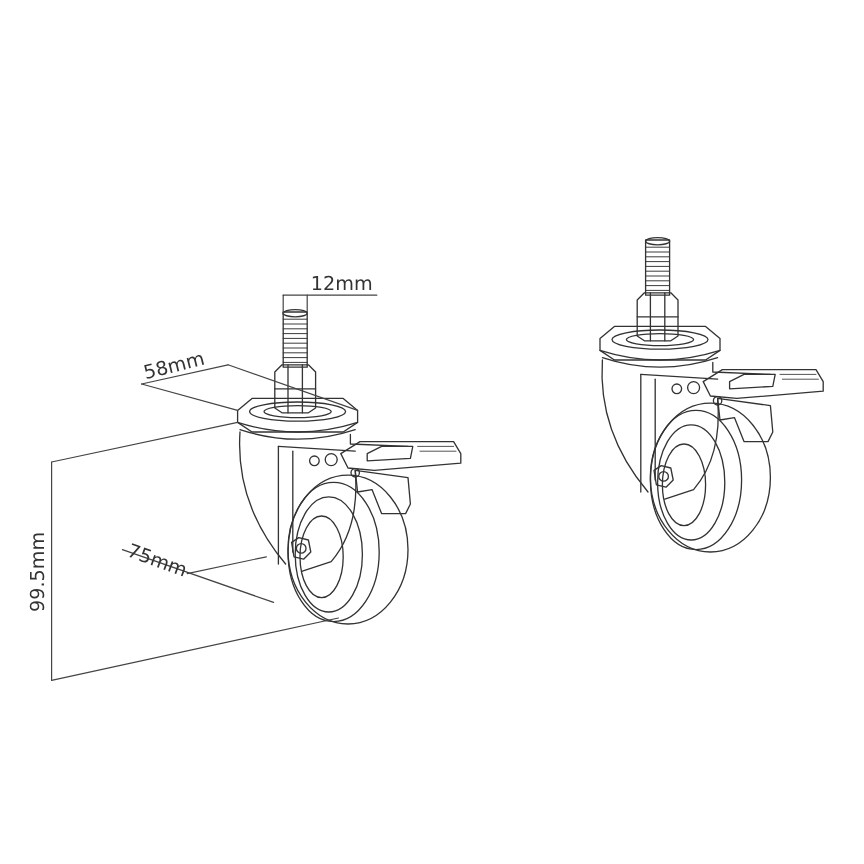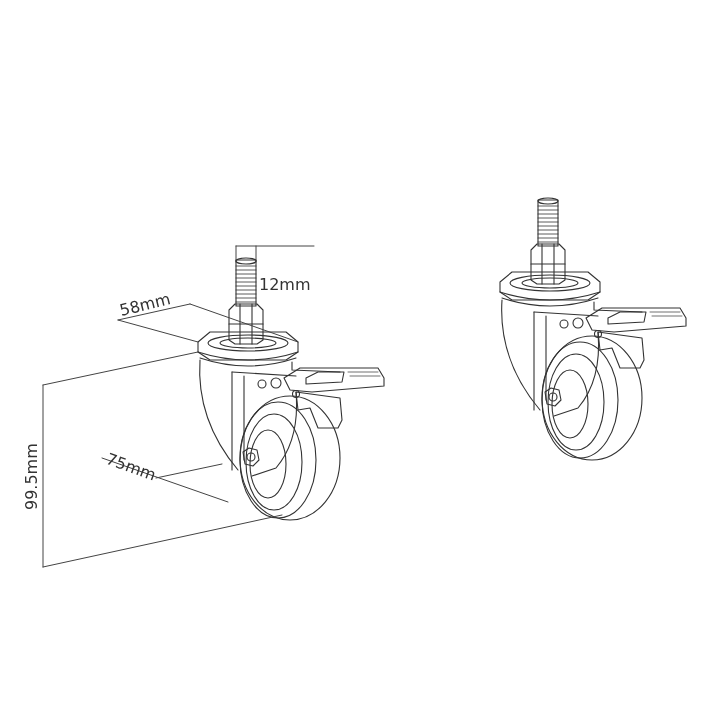--- a/index.html
+++ b/index.html
@@ -1,19 +1,19 @@
 <!DOCTYPE html>
 <html><head>
 <meta charset="utf-8">
 <style>
   html, body { margin: 0; padding: 0; background: #ffffff; }
   body { width: 720px; height: 720px; overflow: hidden; position: relative; font-family: "DejaVu Sans", sans-serif; }
   #canvas { position: absolute; left: 0; top: 0; width: 720px; height: 720px; }
   .dim-label { position: absolute; font-family: "DejaVu Sans", sans-serif; font-size: 16px; color: #333333; white-space: nowrap; line-height: 1; }
-  .lbl-12 { left: 259px; top: 229px; margin-top: 48px; }
+  .lbl-12 { left: 259px; top: 229px; }
   .lbl-58 { left: 122px; top: 303px; transform: rotate(-14deg); transform-origin: left bottom; }
   .lbl-75 { left: 104px; top: 450px; transform: rotate(20deg); transform-origin: left bottom; }
   .lbl-995 { left: 24px; top: 510px; transform: rotate(-90deg); transform-origin: left top; }
 </style>
 </head>
 <body>
 
 <svg id="canvas" viewBox="0 0 720 720" xmlns="http://www.w3.org/2000/svg" fill="none" stroke="#333" stroke-width="1.1" stroke-linejoin="round" stroke-linecap="round">
 
   <g>

